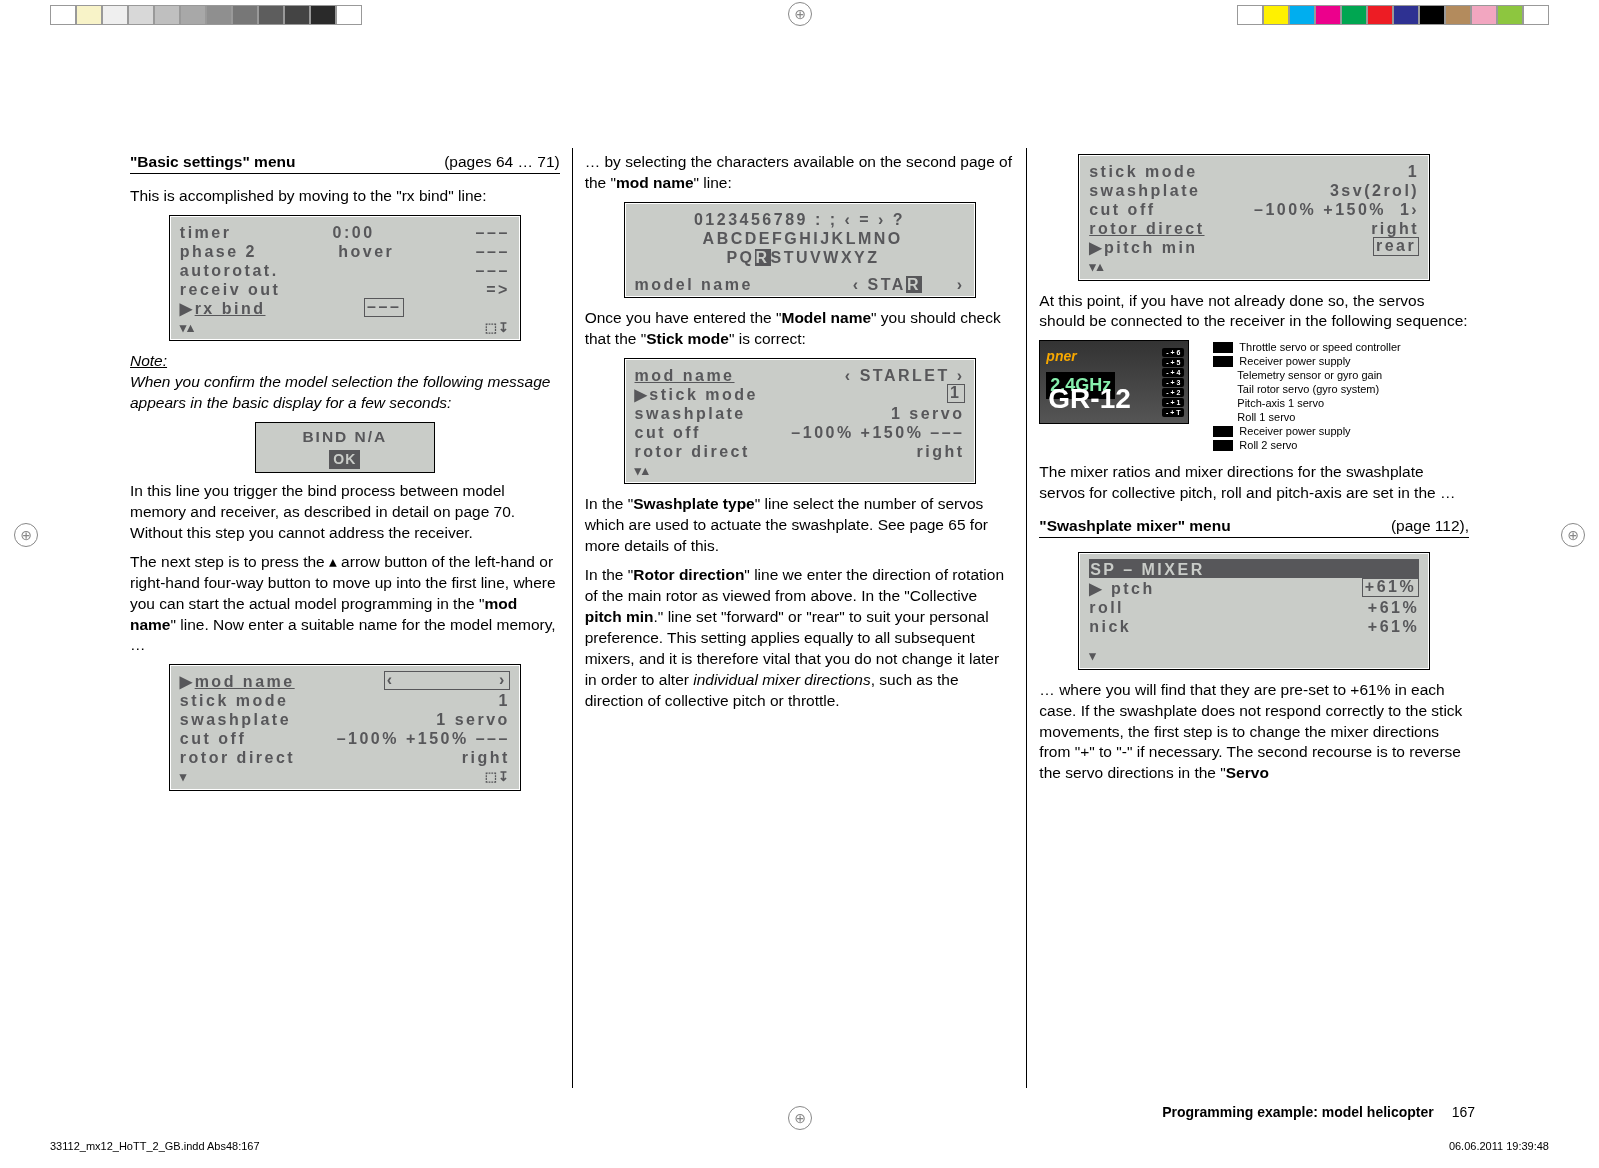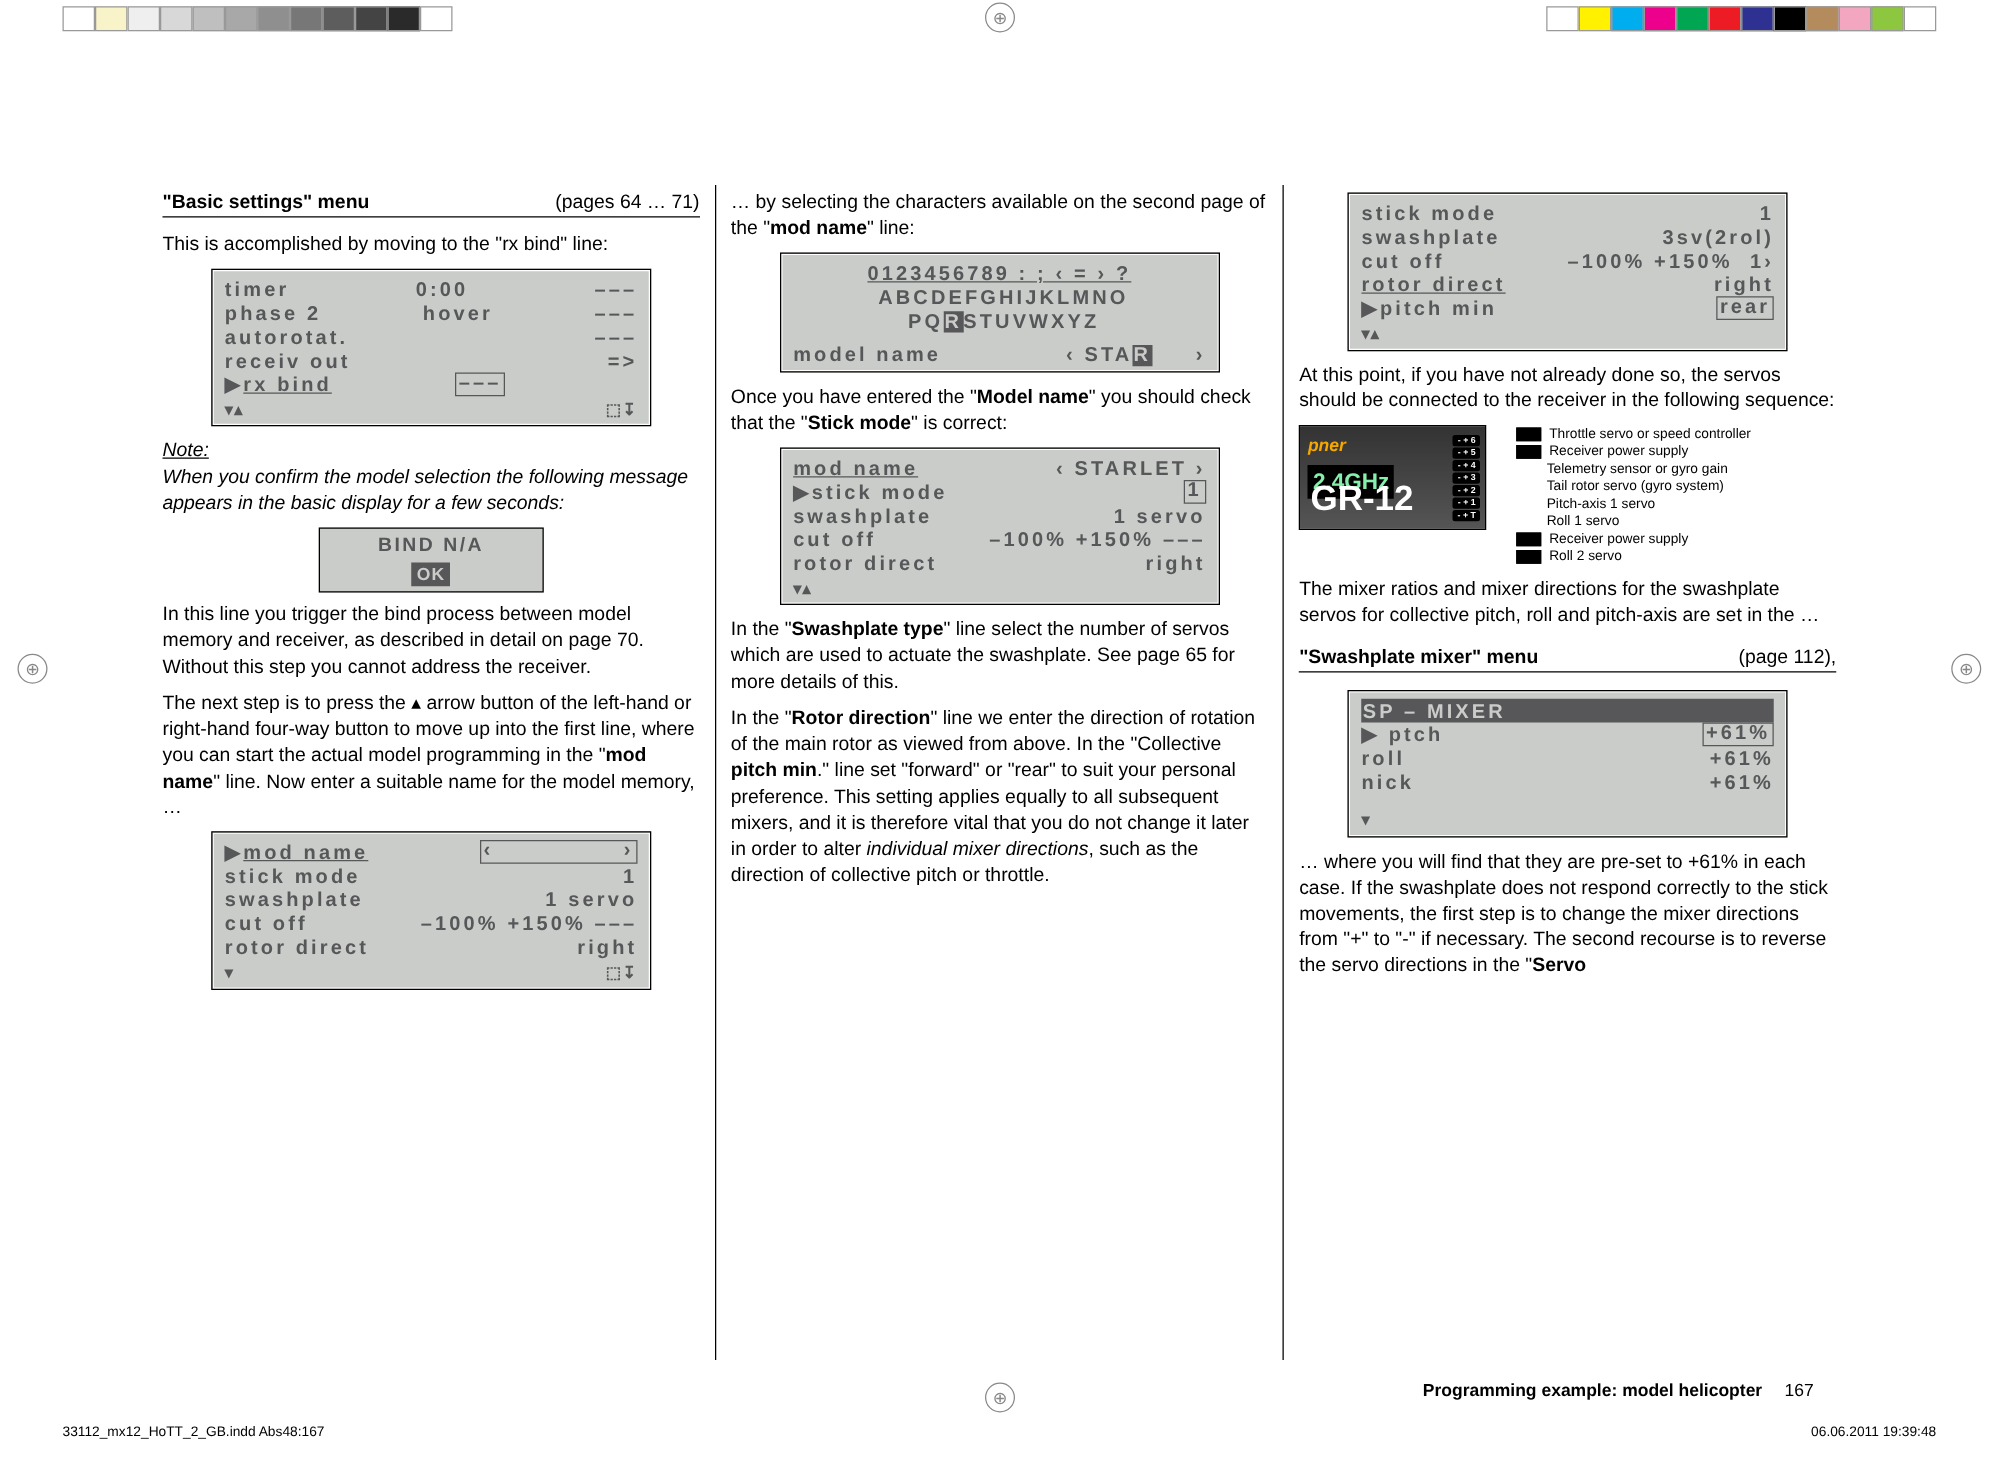--- a/index.html
+++ b/index.html
@@ -88,21 +88,21 @@
     text-align:center;
     font-family: Arial, sans-serif;
     letter-spacing: 2px;
     color:#57575a;
     font-weight:600;
   }
   .small-lcd .ok-box { display:inline-block; background:#57575a; color:#c9ccc8; padding:0 4px; margin-top:2px; letter-spacing:1px; font-size:14px;}
   .page-title {
     position:absolute;
     bottom: 48px;
-    right: 148px;
+    right: 124px;
     font-size: 14px;
   }
   .page-title .pn { margin-left: 14px; }
   .imprint {
     position:absolute;
     bottom: 16px;
     font-size: 11px;
     color:#000;
   }
   .imprint.left { left: 50px; }
@@ -220,21 +220,21 @@
             <span>▾</span>
             <span>⬚↧</span>
           </div>
       </div>
     </div>
 
     <div class="col">
       <p><span>… by selecting the characters available on the second page of the "</span><b>mod name</b><span>" line:</span></p>
 
       <div class="lcd">
-        <div class="row" style="justify-content:center;text-decoration:underline;">0123456789 : ; ‹ = › ?</div>
+        <div class="row" style="justify-content:center;">0123456789 : ; ‹ = › ?</div>
         <div class="row" style="justify-content:center;"> ABCDEFGHIJKLMNO</div>
         <div class="row" style="justify-content:center;"><span><span> PQ</span><span class="inv">R</span><span>STUVWXYZ</span></span></div>
         <div class="row" style="height:8px;"></div>
         <div class="row"><span>model name</span><span><span>‹ STA</span><span class="inv">R</span>&nbsp;&nbsp;&nbsp;&nbsp;&nbsp;<span>›</span></span></div>
       </div>
 
       <p><span>Once you have entered the "</span><b>Model name</b><span>" you should check that the "</span><b>Stick mode</b><span>" is correct:</span></p>
 
       <div class="lcd">
         <div class="row"><span class="u">mod name</span><span>‹ STARLET ›</span></div>

